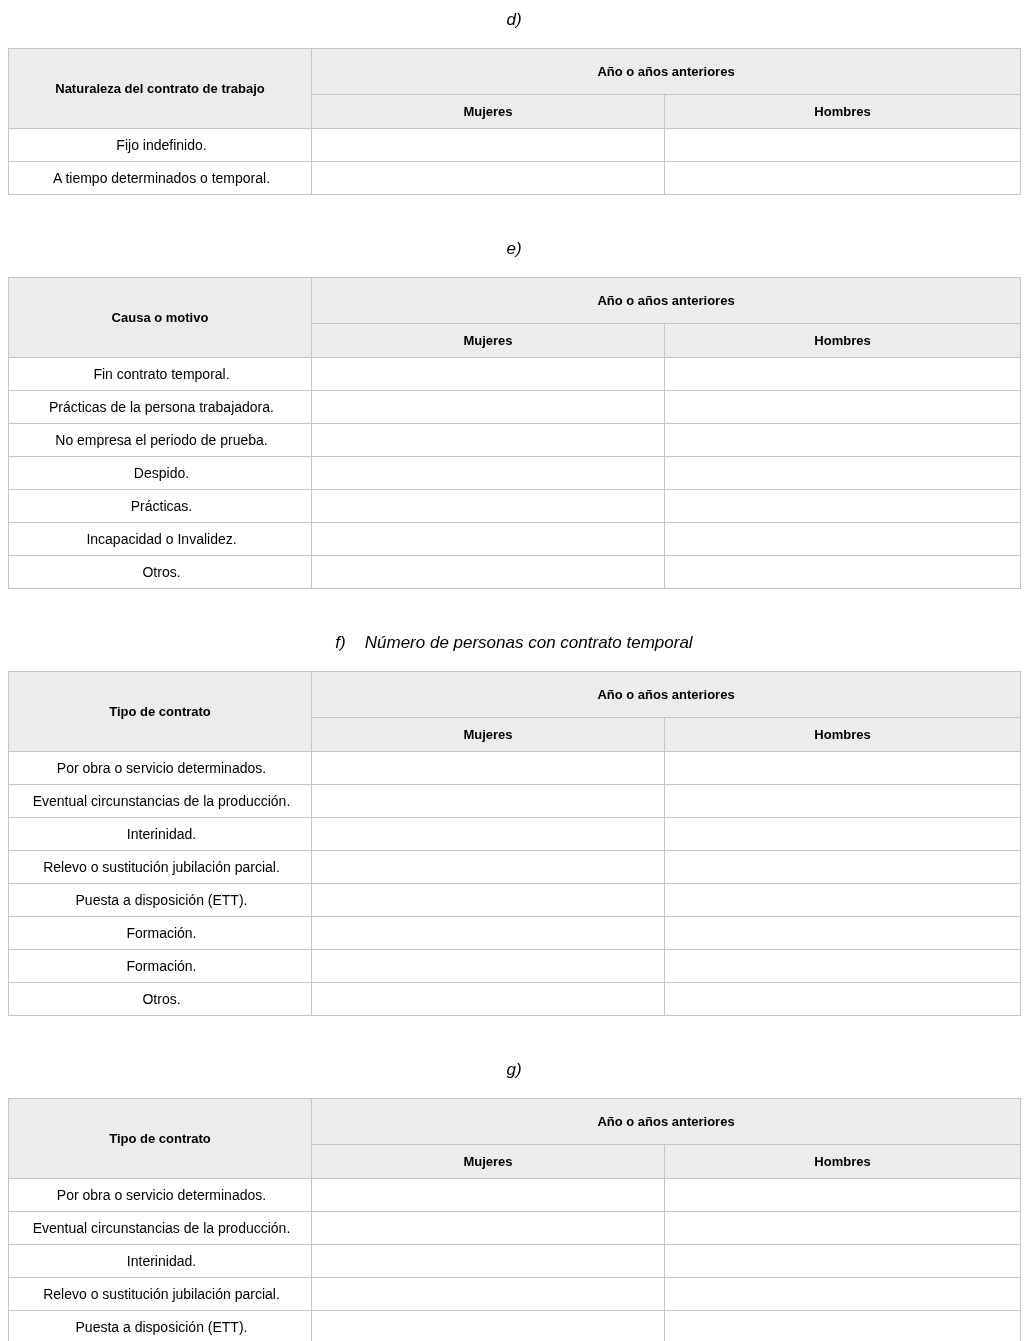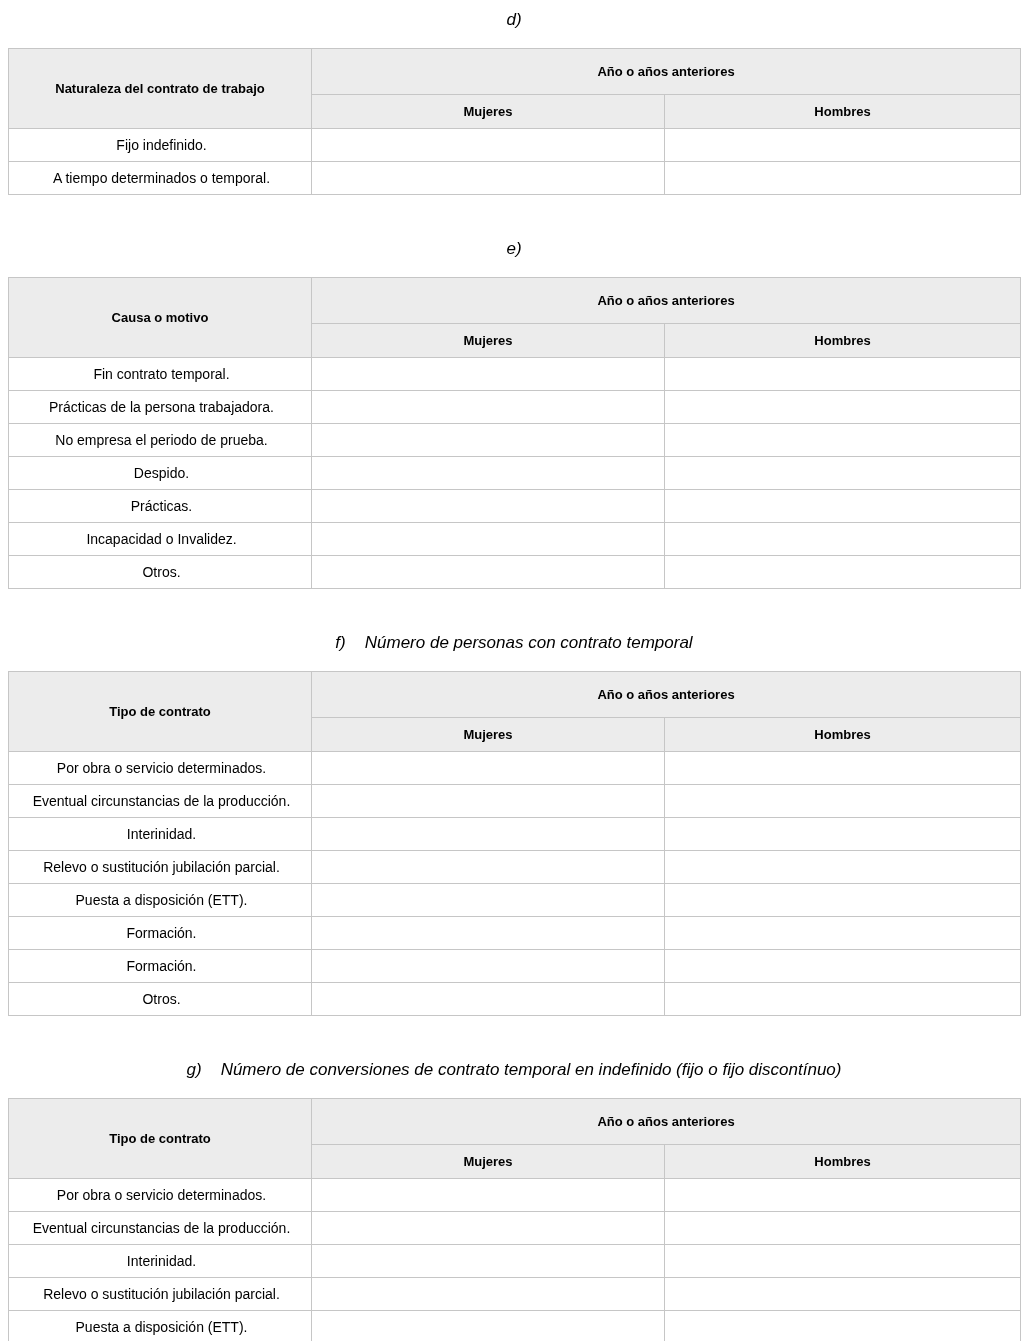--- a/index.html
+++ b/index.html
@@ -215,21 +215,20 @@
         <td class="cell"></td>
         <td class="cell"></td>
       </tr>
     </tbody>
   </table>
 </section>
 
 <section>
   <div class="section-title">
     <span>g)</span>
-    <span>Número de conversiones de contrato temporal en indefinido (fijo o fijo discontínuo)</span>
   </div>
   <table class="grid">
     <colgroup>
         <col style="width:303px">
         <col style="width:353px">
         <col style="width:356px">
       </colgroup>
     <thead>
       <tr>
         <th class="rowhead" rowspan="2">Tipo de contrato</th>

